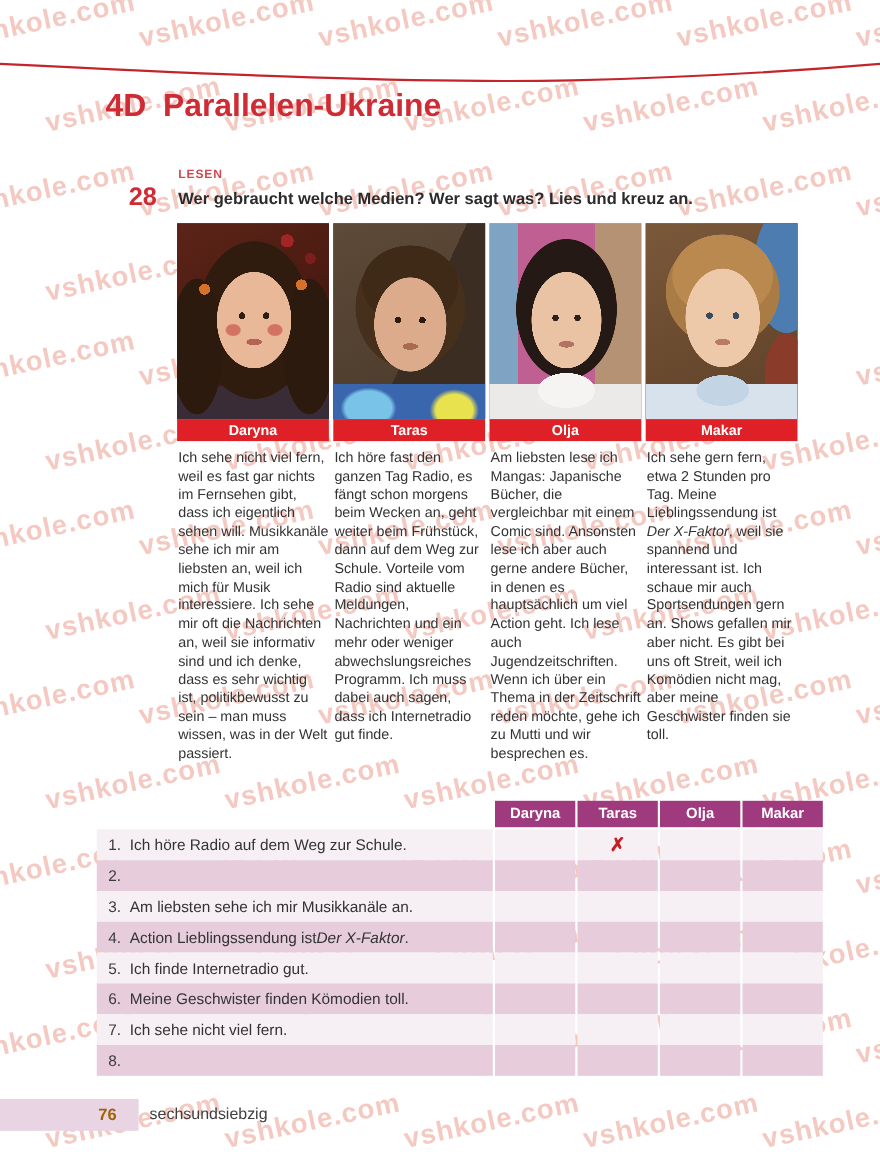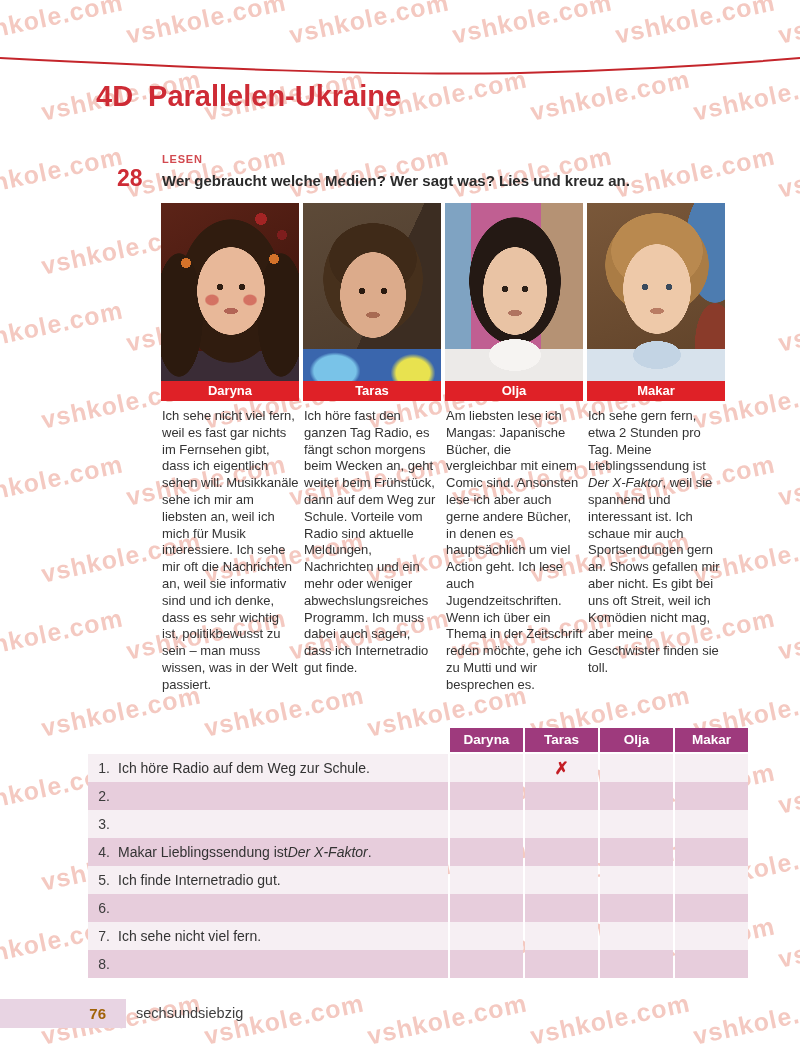--- a/index.html
+++ b/index.html
@@ -261,30 +261,31 @@
             <span class="num">2.</span>
           </div>
           <div class="mark-cell"></div>
           <div class="mark-cell"></div>
           <div class="mark-cell"></div>
           <div class="mark-cell"></div>
         </div>
         <div class="t-row row-light">
           <div class="stmt">
             <span class="num">3.</span>
+            <span>Am liebsten sehe ich mir Musikkanäle an.</span>
           </div>
           <div class="mark-cell"></div>
           <div class="mark-cell"></div>
           <div class="mark-cell"></div>
           <div class="mark-cell"></div>
         </div>
         <div class="t-row row-dark">
           <div class="stmt">
             <span class="num">4.</span>
-            <span>Makar Lieblingssendung ist </span>
+            <span>Action Lieblingssendung ist </span>
             <i>Der X-Faktor</i>
             <span>.</span>
           </div>
           <div class="mark-cell"></div>
           <div class="mark-cell"></div>
           <div class="mark-cell"></div>
           <div class="mark-cell"></div>
         </div>
         <div class="t-row row-light">
           <div class="stmt">
@@ -292,20 +293,21 @@
             <span>Ich finde Internetradio gut.</span>
           </div>
           <div class="mark-cell"></div>
           <div class="mark-cell"></div>
           <div class="mark-cell"></div>
           <div class="mark-cell"></div>
         </div>
         <div class="t-row row-dark">
           <div class="stmt">
             <span class="num">6.</span>
+            <span>Meine Geschwister finden Kömodien toll.</span>
           </div>
           <div class="mark-cell"></div>
           <div class="mark-cell"></div>
           <div class="mark-cell"></div>
           <div class="mark-cell"></div>
         </div>
         <div class="t-row row-light">
           <div class="stmt">
             <span class="num">7.</span>
             <span>Ich sehe nicht viel fern.</span>

